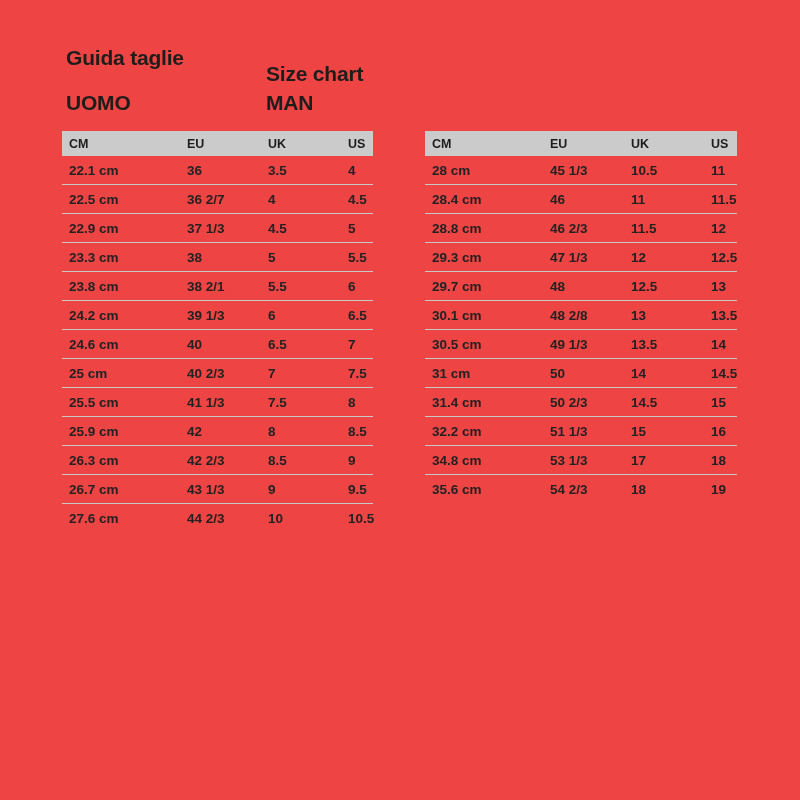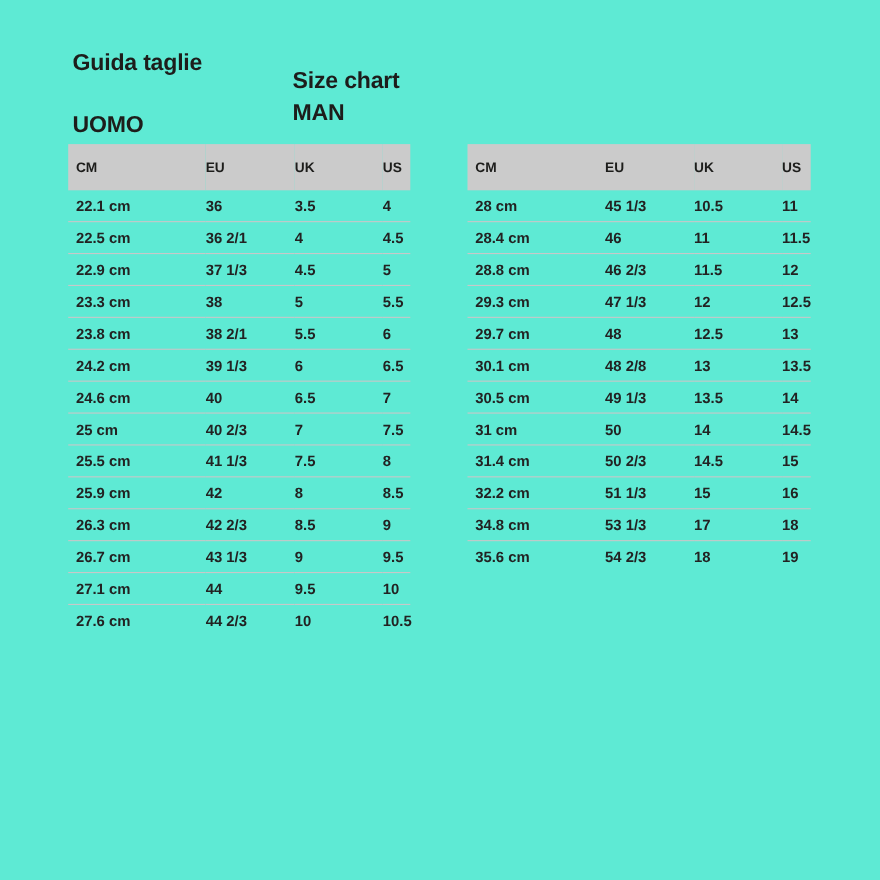--- a/index.html
+++ b/index.html
@@ -6,52 +6,52 @@
     margin: 0;
     padding: 0;
     background: #ffffff;
     font-family: "Liberation Sans", sans-serif;
     color: #1d1d1b;
   }
   .page {
     position: relative;
     width: 800px;
     height: 800px;
-    background: #5eead4;
+    background: #ef4444;
     overflow: hidden;
   }
   .title {
     position: absolute;
     font-size: 21px;
     font-weight: 700;
     letter-spacing: -0.2px;
     color: #1d1d1b;
     white-space: nowrap;
   }
   #title-it  { left: 66px;  top: 46px; }
   #title-en  { left: 266px; top: 62px; }
-  #subtitle-it { left: 66px;  top: 102px; }
+  #subtitle-it { left: 66px;  top: 91px; }
   #subtitle-en { left: 266px; top: 91px; }
 
   table.size-table {
     position: absolute;
     top: 131px;
     border-collapse: collapse;
     table-layout: fixed;
   }
   #left-table  { left: 62px;  width: 311px; }
   #right-table { left: 425px; width: 312px; }
 
   table.size-table col:nth-child(1) { width: 125px; }
   table.size-table col:nth-child(2) { width: 81px; }
   table.size-table col:nth-child(3) { width: 80px; }
 
   table.size-table th {
     background: #cbcbcb;
-    height: 42px;
+    height: 25px;
     font-size: 12.5px;
     font-weight: 700;
     text-align: left;
     padding: 0;
     vertical-align: middle;
     color: #1d1d1b;
     margin-top: 18px;
   }
   table.size-table td {
     height: 28px;
@@ -95,21 +95,21 @@
       </thead>
       <tbody>
         <tr>
           <td>22.1 cm</td>
           <td>36</td>
           <td>3.5</td>
           <td>4</td>
         </tr>
         <tr>
           <td>22.5 cm</td>
-          <td>36 2/1</td>
+          <td>36 2/7</td>
           <td>4</td>
           <td>4.5</td>
         </tr>
         <tr>
           <td>22.9 cm</td>
           <td>37 1/3</td>
           <td>4.5</td>
           <td>5</td>
         </tr>
         <tr>
@@ -160,26 +160,20 @@
           <td>8.5</td>
           <td>9</td>
         </tr>
         <tr>
           <td>26.7 cm</td>
           <td>43 1/3</td>
           <td>9</td>
           <td>9.5</td>
         </tr>
         <tr>
-          <td>27.1 cm</td>
-          <td>44</td>
-          <td>9.5</td>
-          <td>10</td>
-        </tr>
-        <tr>
           <td>27.6 cm</td>
           <td>44 2/3</td>
           <td>10</td>
           <td>10.5</td>
         </tr>
       </tbody>
     </table>
 
   <table class="size-table" id="right-table">
     <colgroup>

